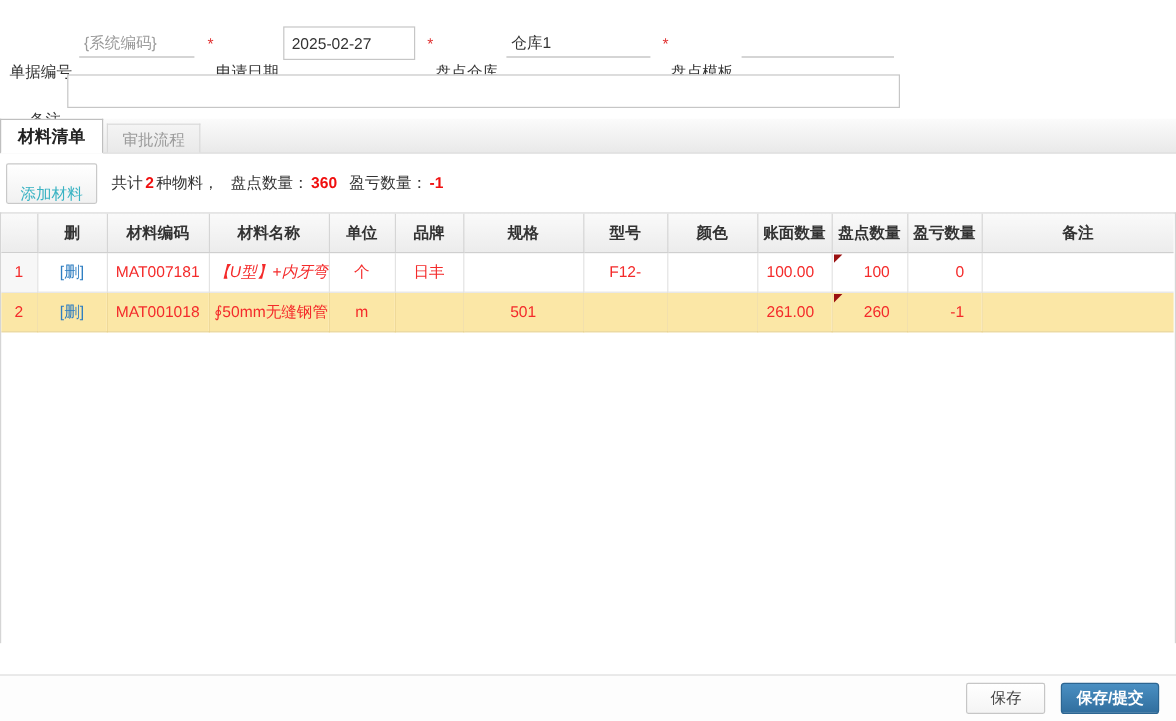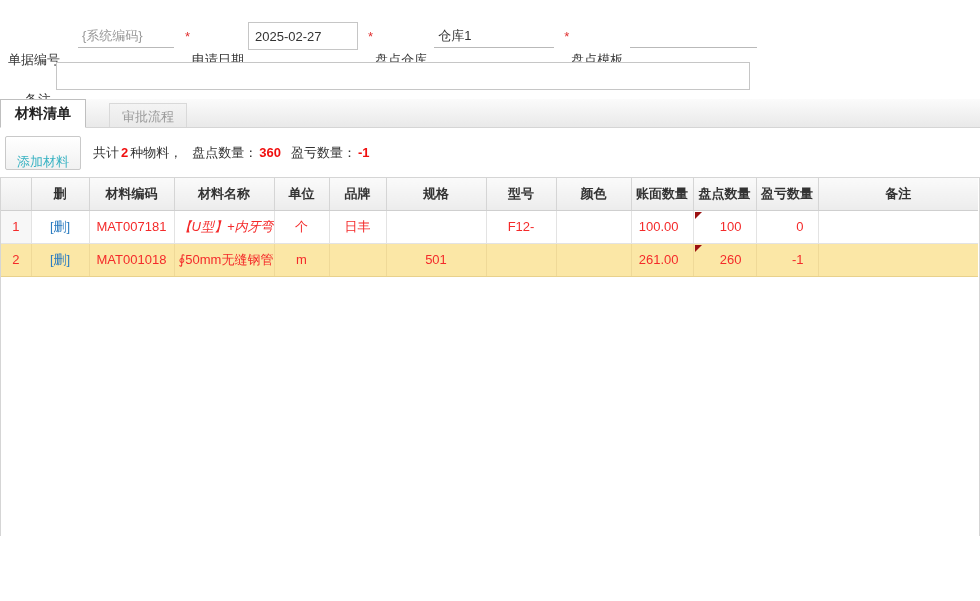--- a/index.html
+++ b/index.html
@@ -19,21 +19,21 @@
   .u-field { border-bottom:1px solid #b9b9b9; height:24px; line-height:24px; padding:0 4px; }
   .muted { color:#9a9a9a; }
   .box-input { height:28px; border:1px solid #c6c6c6; padding:0 6px; font-size:13px; color:#333; font-family:inherit; }
 
   
   .remark-row { display:flex; align-items:center; margin:10px 0 0 0; height:30px; }
   .remark-row .lbl { width:56px; text-align:right; padding-right:5px; }
   .remark-input { width:694px; height:28px; border:1px solid #c6c6c6; padding:0 6px; font-size:13px; font-family:inherit; }
 
   
-  .tabs { margin-top:8px; height:29px; background:linear-gradient(#fbfbfb,#e9e9e9); border-bottom:1px solid #d5d5d5; display:flex; align-items:flex-end;gap:20px; }
+  .tabs { margin-top:8px; height:29px; background:linear-gradient(#fbfbfb,#e9e9e9); border-bottom:1px solid #d5d5d5; display:flex; align-items:flex-end; }
   .tab { cursor:pointer; }
   .tab.active { height:29px; margin-bottom:-1px; background:#fff; border:1px solid #bfbfbf; border-bottom:1px solid #fff; font-weight:bold; font-size:14px; color:#222; padding:5px 14px 0 14px; }
   .tab.inactive { height:24px; background:linear-gradient(#f4f4f4,#e9e9e9); border:1px solid #d9d9d9; border-bottom:none; color:#9a9a9a; font-size:13px; padding:4px 12px 3px 12px; margin-left:3px; }
 
   
   .toolbar { display:flex; align-items:center; padding:8px 0 7px 5px; }
   .add-btn { height:26px; padding:16px 11px; border:1px solid #c9c9c9; border-radius:2px; background:linear-gradient(#ffffff,#f1f1f1); color:#3ab3c3; font-size:13px; font-family:inherit; cursor:pointer; }
   .summary { margin-left:12px; color:#333; }
   .summary .red { color:#f00f0f; font-weight:bold; }
   .summary span { margin-right:2px; }
@@ -60,21 +60,21 @@
   .btn-submit { height:26px; padding:0 12px; background:linear-gradient(#4a8fc2,#306e9e); border:1px solid #2c6591; border-radius:3px; color:#fff; font-weight:bold; font-size:13px; font-family:inherit; cursor:pointer; }
 </style>
 </head>
 <body>
 
 <div class="dialog">
 
 
   <div class="form-row">
     <span class="lbl">单据编号</span>
-    <span class="u-field muted" style="width:96px; margin-left:18px;">{系统编码}</span>
+    <span class="u-field muted" style="width:96px; margin-left:6px;">{系统编码}</span>
 
     <span class="star" style="margin-left:11px;">*</span>
     <span class="lbl">申请日期</span>
     <input class="box-input" style="width: 110px; margin-left: 4px;" value="2025-02-27">
 
     <span class="star" style="margin-left:10px;">*</span>
     <span class="lbl">盘点仓库</span>
     <span class="u-field" style="width:120px; margin-left:7px;">仓库1</span>
 
     <span class="star" style="margin-left:10px;">*</span>
@@ -161,14 +161,18 @@
           <td></td>
           <td class="rgt">261.00</td>
           <td class="rgt"><i class="flag"></i><span>260</span></td>
           <td class="rgt">-1</td>
           <td class="lft"></td>
         </tr>
       </tbody>
     </table>
   </div>
 
+  <div class="footer">
+    <button class="btn-save">保存</button>
+    <button class="btn-submit">保存/提交</button>
+  </div>
 
 </div>
 
 </body></html>

